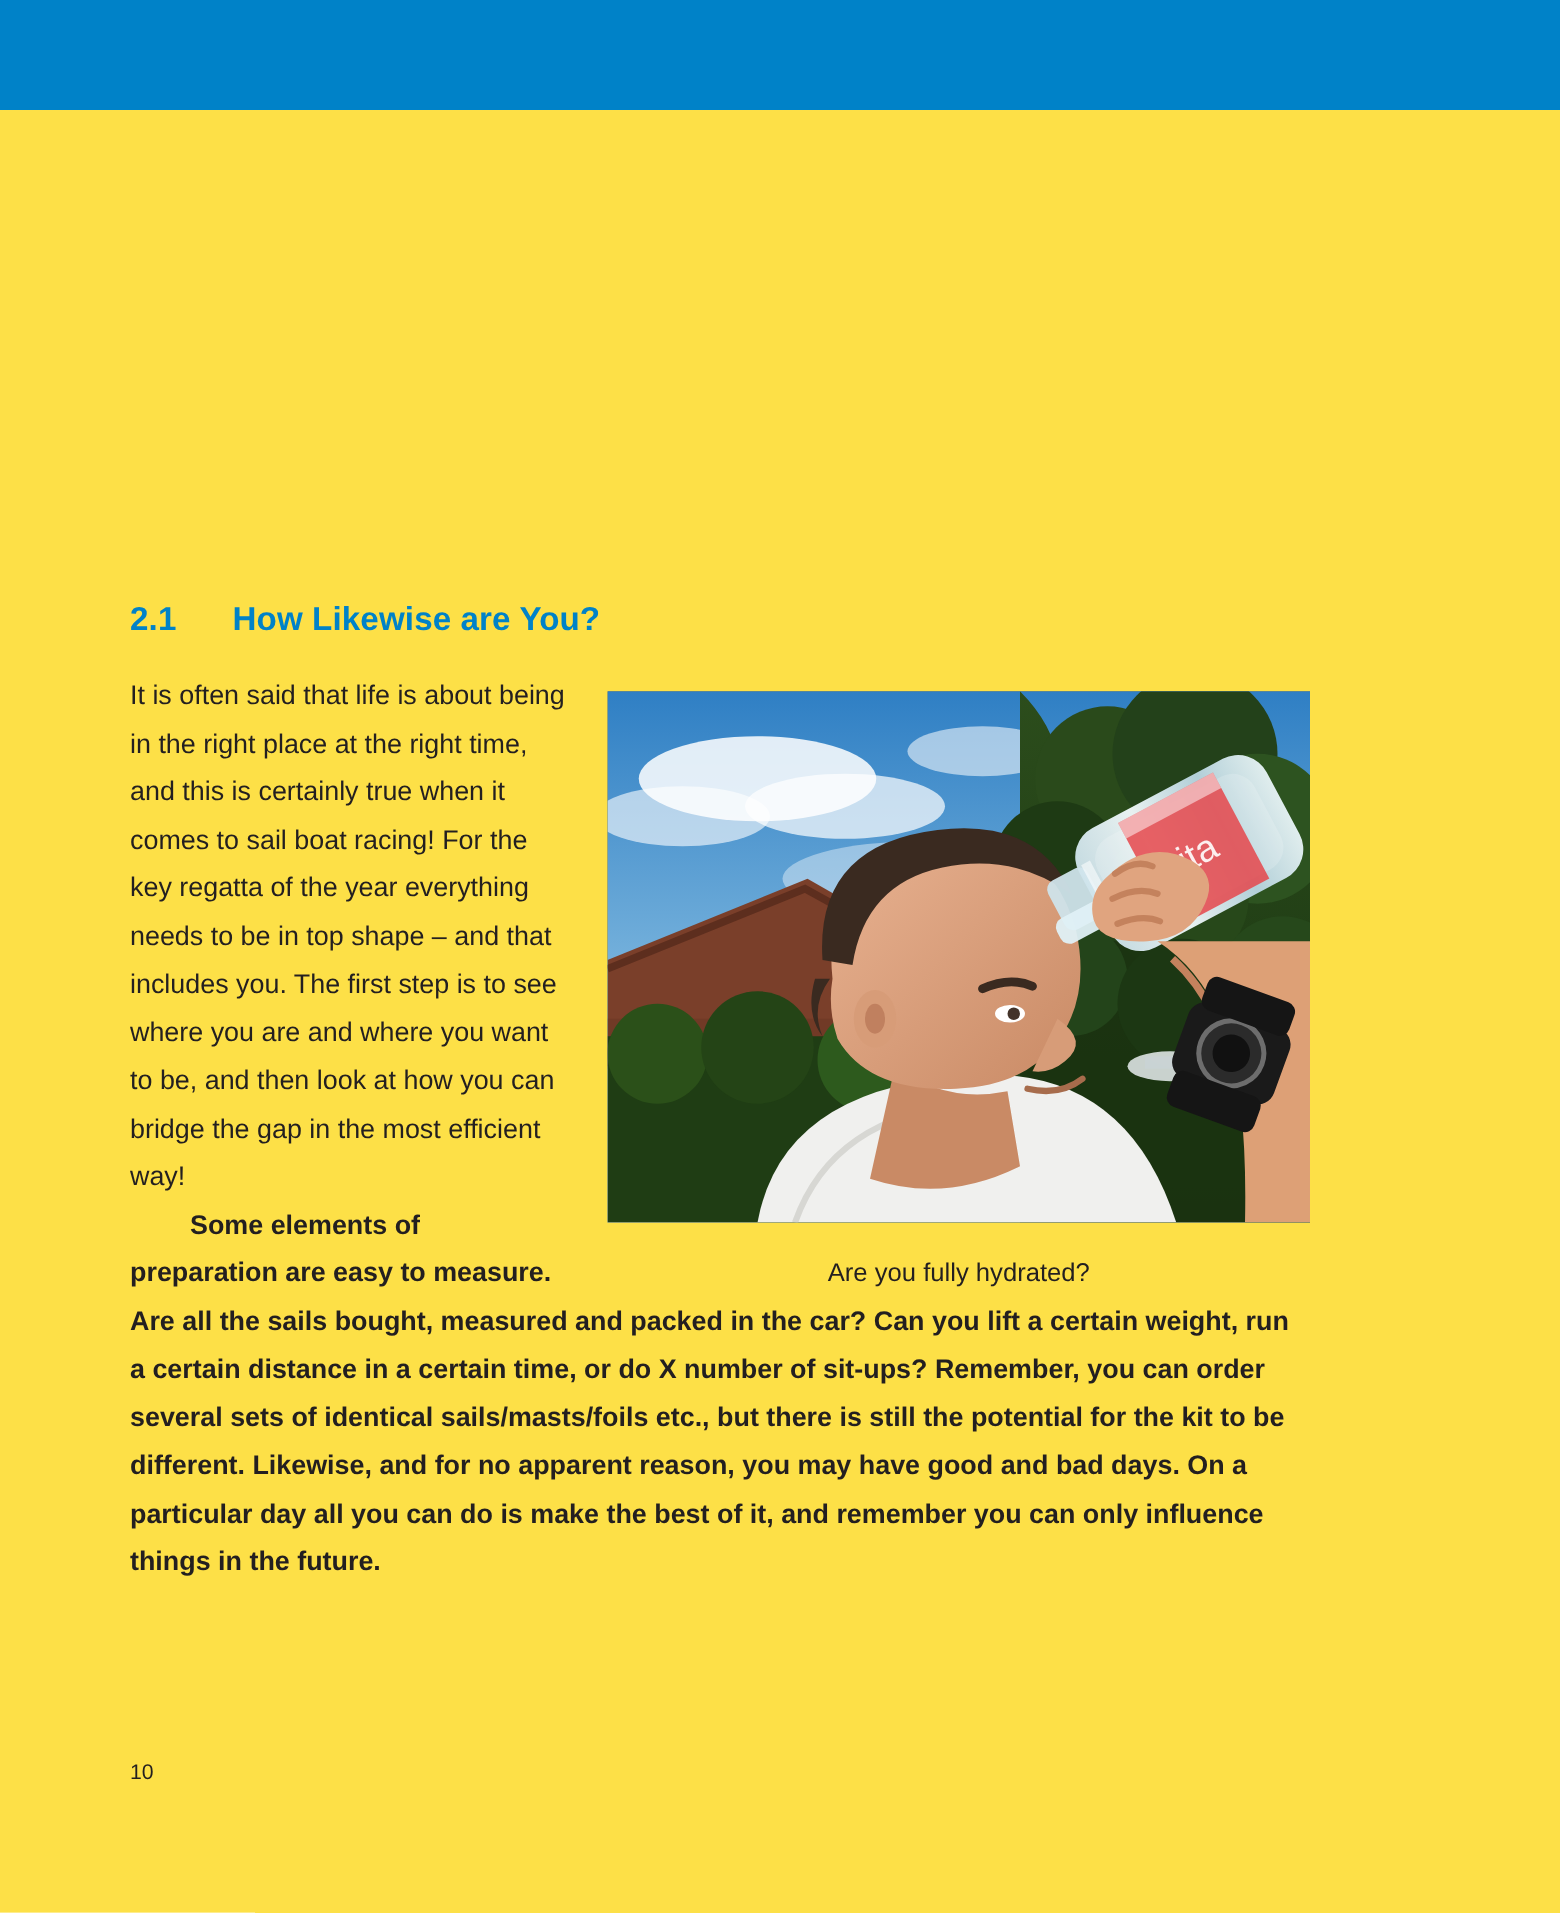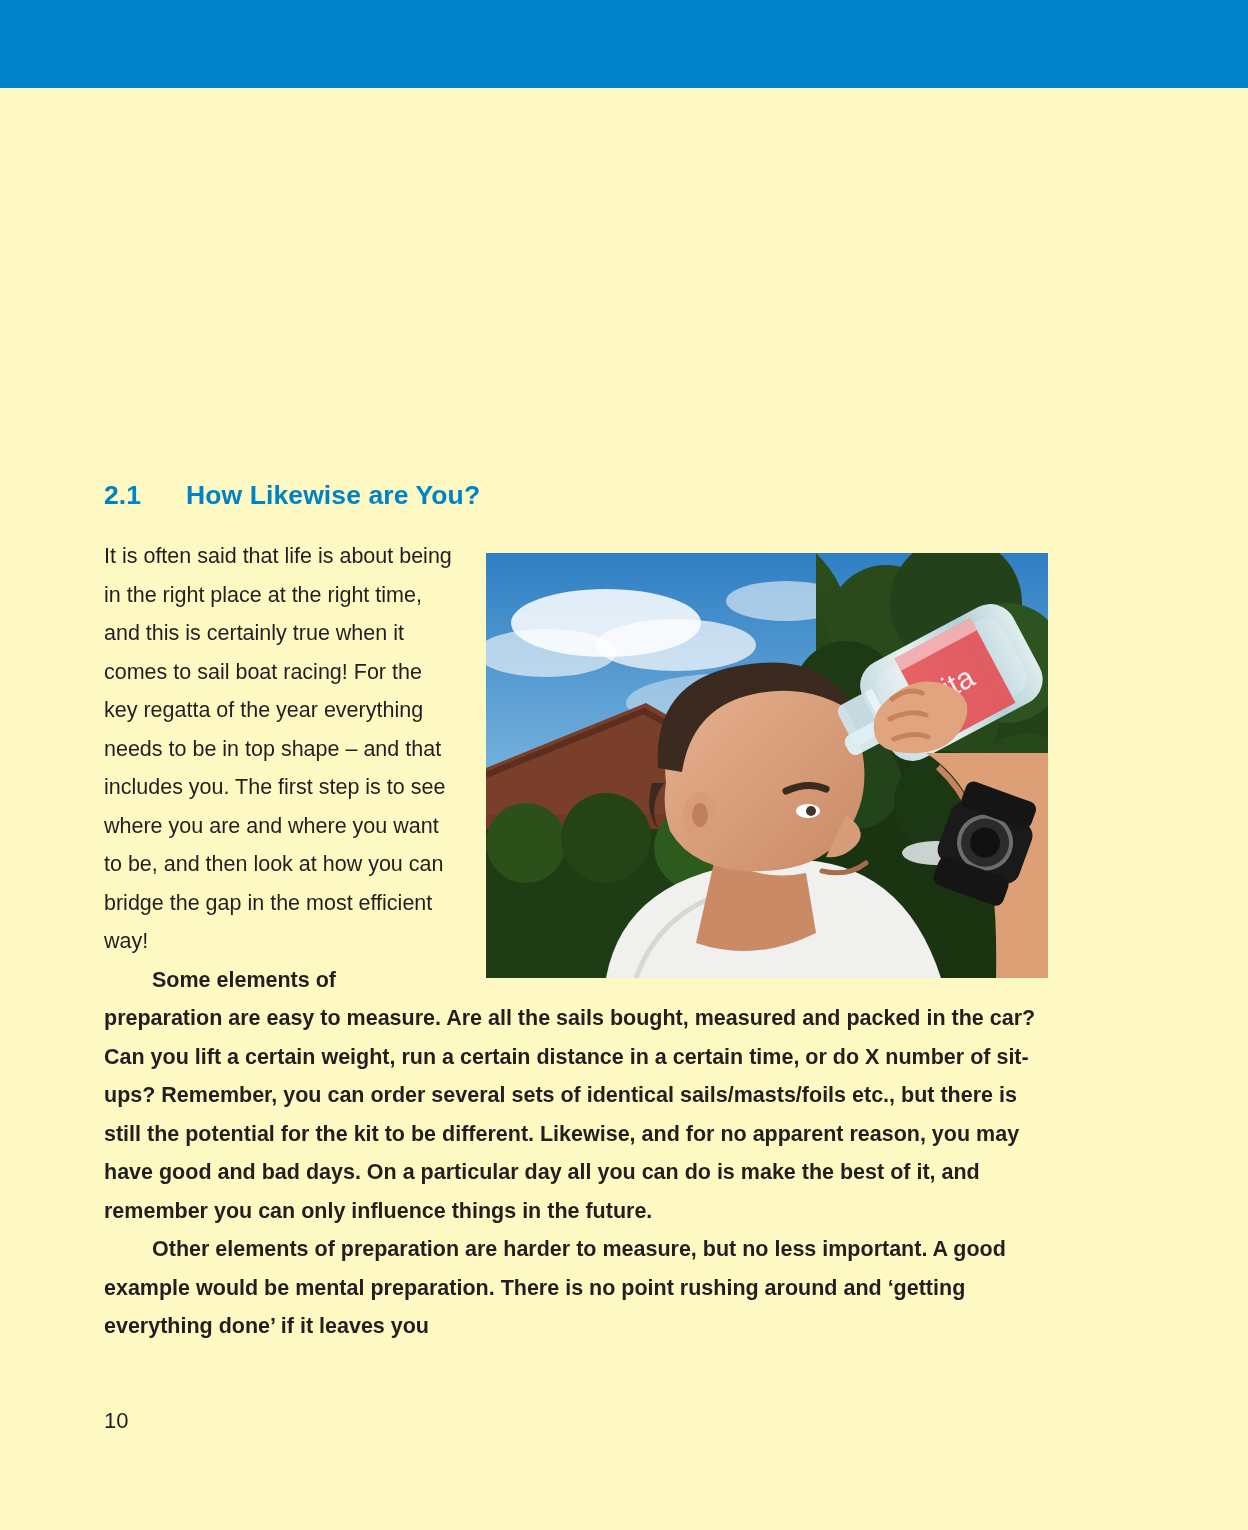--- a/index.html
+++ b/index.html
@@ -10,21 +10,21 @@
     width: 1248px;
     height: 1530px;
     background: #ffffff;
     font-family: "Liberation Sans", sans-serif;
     position: relative;
     overflow: hidden;
   }
   .page {
     position: absolute;
     inset: 0;
-    background: #fef9c3;
+    background: #fde047;
   }
   .top-band {
     position: absolute;
     left: 0;
     top: 0;
     width: 1248px;
     height: 88px;
     background: #0082c8;
   }
   .content {
@@ -83,21 +83,21 @@
     color: #231f20;
     font-size: 20.5px;
     line-height: 30px;
     padding-top: 26px;
   }
   .folio {
     position: absolute;
     left: 104px;
     top: 1408px;
     color: #231f20;
-    font-size: 22px;
+    font-size: 17px;
     text-align: right;
   }
 </style>
 </head>
 <body>
 
 <div class="page">
 
   <div class="top-band"></div>
 
@@ -207,23 +207,23 @@
 
           <g transform="rotate(20 500 290)">
             <rect x="456" y="258" width="86" height="64" rx="14" fill="#1a1a1a"></rect>
             <circle cx="499" cy="290" r="26" fill="#2b2b2b" stroke="#6d6d6d" stroke-width="4"></circle>
             <circle cx="499" cy="290" r="15" fill="#111111"></circle>
             <rect x="462" y="236" width="74" height="28" rx="8" fill="#151515"></rect>
             <rect x="462" y="316" width="74" height="30" rx="8" fill="#151515"></rect>
           </g>
         </svg>
       </div>
+      <div class="caption">Are you fully hydrated?</div>
     </div>
 
     <p>It is often said that life is about being in the right place at the right time, and this is certainly true when it comes to sail boat racing! For the key regatta of the year everything needs to be in top shape – and that includes you. The first step is to see where you are and where you want to be, and then look at how you can bridge the gap in the most efficient way!</p>
     <p class="indent">Some elements of preparation are easy to measure. Are all the sails bought, measured and packed in the car? Can you lift a certain weight, run a certain distance in a certain time, or do X number of sit-ups? Remember, you can order several sets of identical sails/masts/foils etc., but there is still the potential for the kit to be different. Likewise, and for no apparent reason, you may have good and bad days. On a particular day all you can do is make the best of it, and remember you can only influence things in the future.</p>
-    <p class="indent">Other elements of preparation are harder to measure, but no less important. A good example would be mental preparation. There is no point rushing around and ‘getting everything done’ if it leaves you</p>
 
   </div>
 
   <div class="folio">10</div>
 
 </div>
 
 </body></html>

